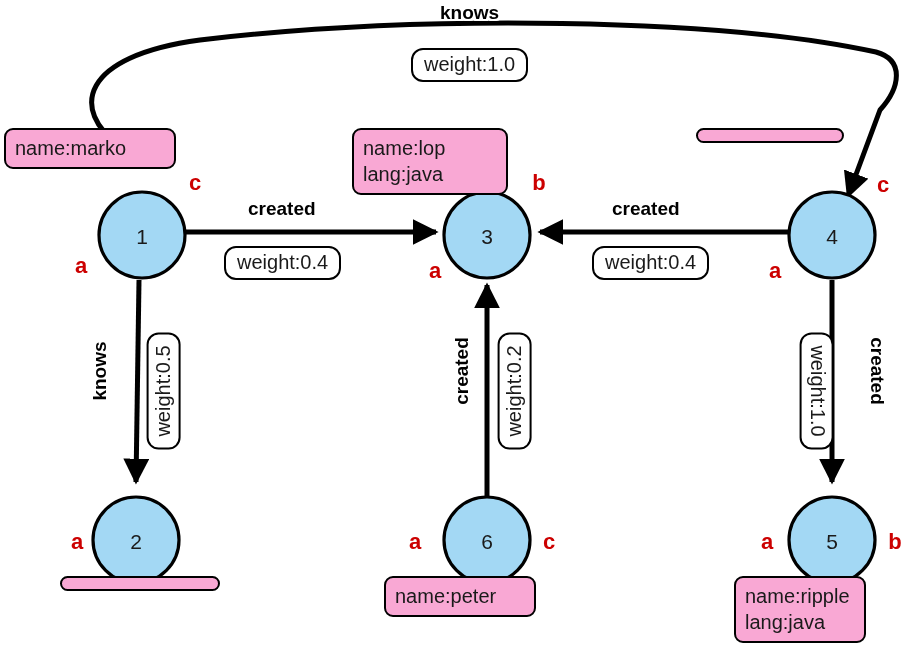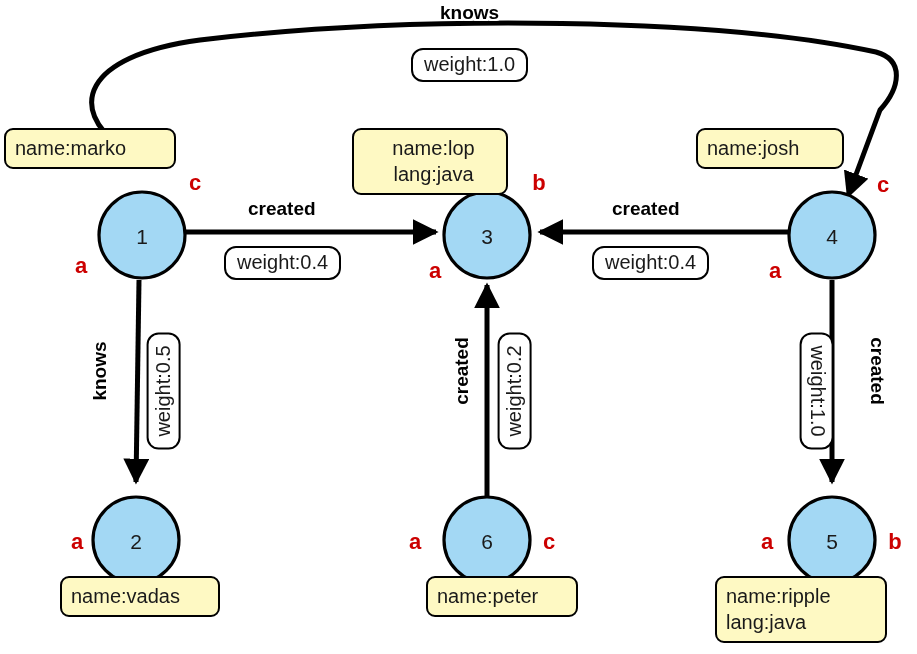--- a/index.html
+++ b/index.html
@@ -47,21 +47,21 @@
   }
   .edge-curve {
     stroke: #000000;
     stroke-width: 5;
     fill: none;
   }
 
   
   .prop-box {
     position: absolute;
-    background: #fef9c3;
+    background: #f9a8d4;
     border: 2.5px solid #000000;
     border-radius: 9px;
     padding: 5px 2px 6px 9px;
     font-family: "Liberation Sans", sans-serif;
     font-size: 20px;
     line-height: 1.30;
     color: #1a1a1a;
     white-space: nowrap;
     box-sizing: border-box;
   }
@@ -185,38 +185,36 @@
         <circle class="node-circle" cx="487" cy="540" r="43"></circle>
         <text class="node-label" x="487" y="541">6</text>
       </g>
     </g>
   </svg>
 
   <div class="prop-box" style="left:4px; top:128px; width:172px;">
     <span class="prop-line">name:marko</span>
   </div>
 
-  <div class="prop-box" style="left:352px; top:128px; width:156px;text-align:center;">
+  <div class="prop-box" style="left:352px; top:128px; width:156px;">
     <span class="prop-line">name:lop</span>
     <span class="prop-line">lang:java</span>
   </div>
 
   <div class="prop-box" style="left:696px; top:128px; width:148px;">
-    <span class="prop-line">name:josh</span>
   </div>
 
   <div class="prop-box" style="left:60px; top:576px; width:160px;">
-    <span class="prop-line">name:vadas</span>
-  </div>
-
-  <div class="prop-box" style="left:426px; top:576px; width:152px;">
+  </div>
+
+  <div class="prop-box" style="left:384px; top:576px; width:152px;">
     <span class="prop-line">name:peter</span>
   </div>
 
-  <div class="prop-box" style="left:715px; top:576px; width:172px;">
+  <div class="prop-box" style="left:734px; top:576px; width:132px;">
     <span class="prop-line">name:ripple</span>
     <span class="prop-line">lang:java</span>
   </div>
 
   <div class="edge-type" style="left:440px; top:2px;">knows</div>
 
   <div class="edge-type" style="left:248px; top:198px;">created</div>
 
   <div class="edge-type" style="left:612px; top:198px;">created</div>
 

